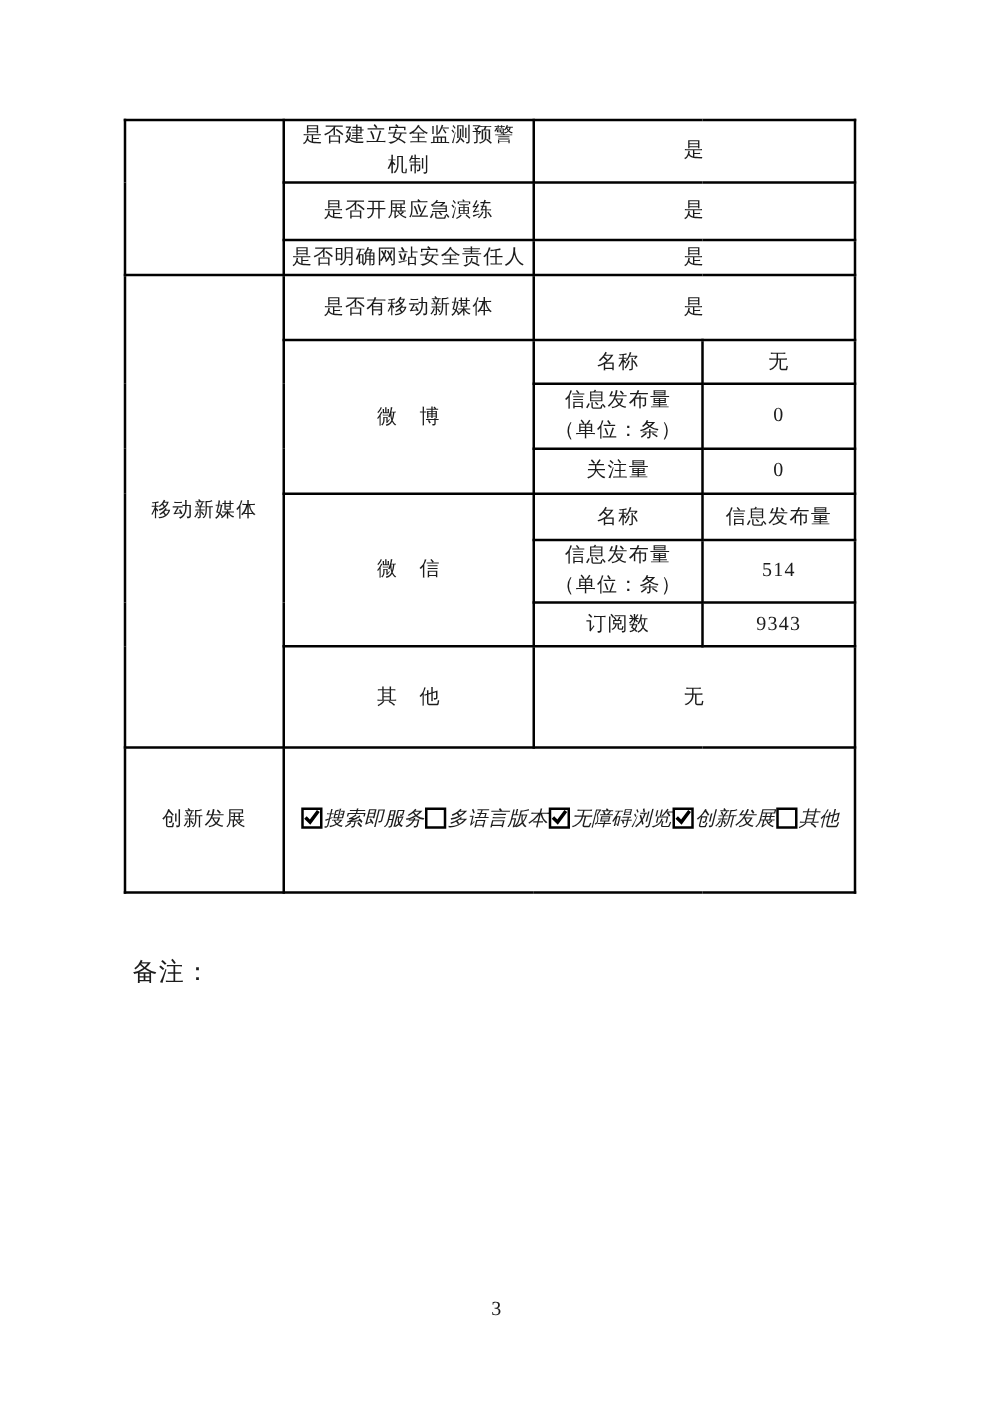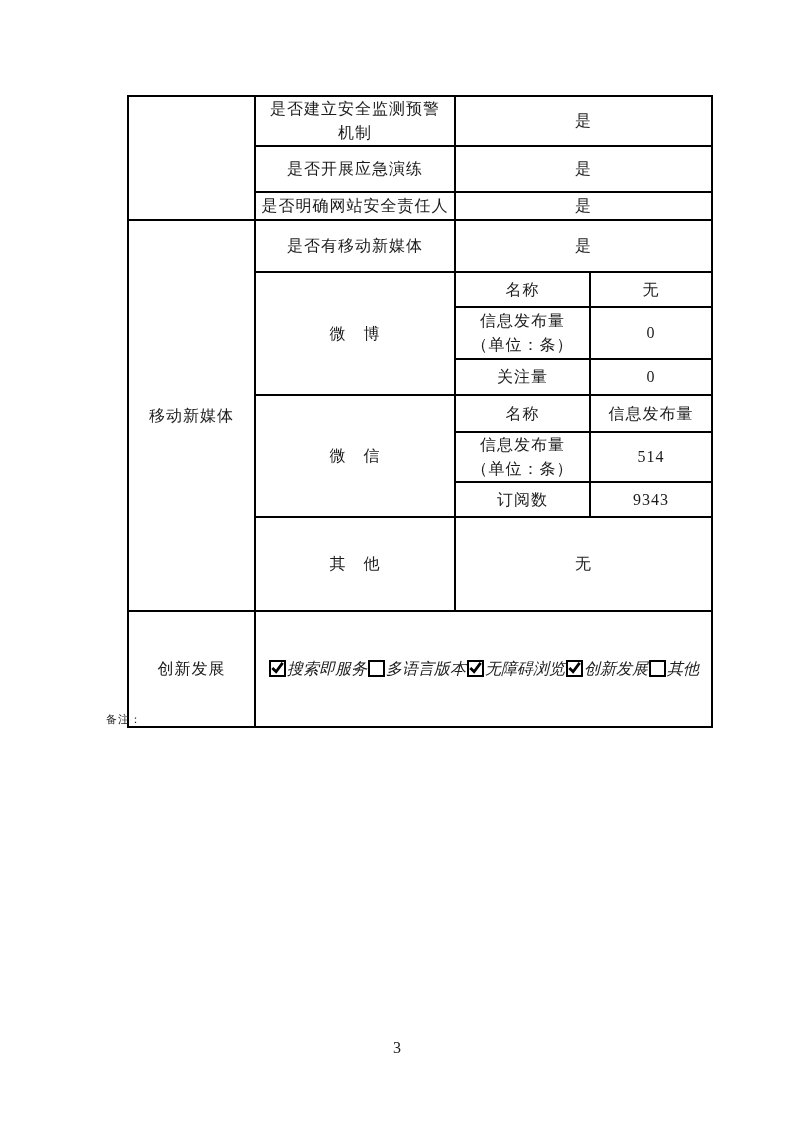--- a/index.html
+++ b/index.html
@@ -9,21 +9,21 @@
     background: #ffffff;
     font-family: "Liberation Serif", "DejaVu Serif", serif;
     color: #1c1c1c;
     position: relative;
     overflow: hidden;
   }
   .page { position: absolute; inset: 0; background: #ffffff; }
 
   table.report {
     position: absolute;
-    left: 127px; top: 95px;
+    left: 99px; top: 95px;
     border-collapse: collapse;
     table-layout: fixed;
   }
   table.report td {
     border: 2px solid #000000;
     text-align: center;
     vertical-align: middle;
     font-size: 16px;
     letter-spacing: 1px;
     line-height: 1.5;
@@ -42,22 +42,22 @@
     vertical-align: -3px;
     margin: 0 1px 0 1px;
     position: relative;
   }
   .cb-box svg { position: absolute; left: -1px; top: -2px; width: 15px; height: 15px; display: none; }
   .cb-box[data-checked="true"] svg { display: block; }
   .cb-label { font-size: 16px; }
 
   .remarks {
     position: absolute;
-    left: 106px; top: 712px;
-    font-size: 11px;
+    left: 106px; top: 764px;
+    font-size: 20px;
     letter-spacing: 1px;
   }
   .page-number {
     position: absolute;
     left: 0; right: 0; top: 1039px;
     text-align: center;
     font-size: 16px;
   }
 </style>
 </head>
@@ -115,21 +115,21 @@
     </tr>
     <tr style="height:48px">
       <td class="pre">信息发布量
 （单位：条）</td>
       <td class="num">514</td>
     </tr>
     <tr style="height:35px">
       <td>订阅数</td>
       <td class="num">9343</td>
     </tr>
-    <tr style="height:94px">
+    <tr style="height:81px">
       <td>其　他</td>
       <td colspan="2">无</td>
     </tr>
 
     <tr style="height:116px">
       <td>创新发展</td>
       <td colspan="3" class="cb-line">
         <span class="cb-item"><span class="cb-box" data-checked="true"><svg viewBox="0 0 16 16">
                   <path d="M2.5 8.5 L6.5 12.5 L13.5 3" stroke="#000" stroke-width="3" fill="none"></path>
                 </svg></span><span class="cb-label">搜索即服务</span></span><span class="cb-item"><span class="cb-box" data-checked="false"></span><span class="cb-label">多语言版本</span></span><span class="cb-item"><span class="cb-box" data-checked="true"><svg viewBox="0 0 16 16">

